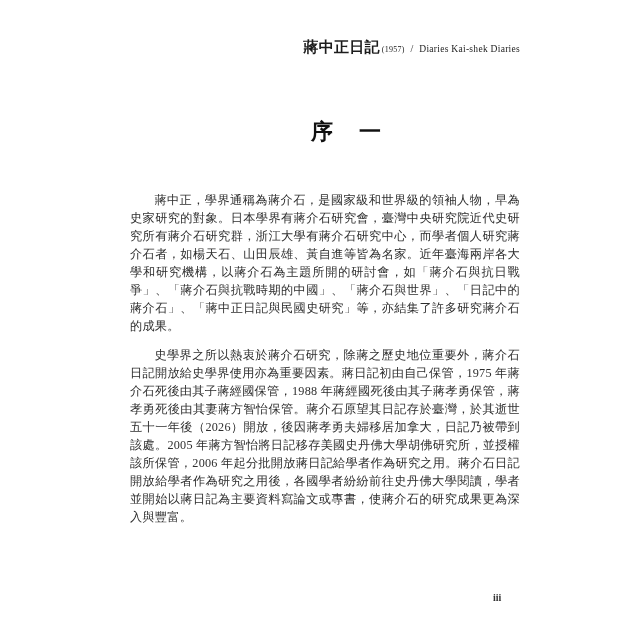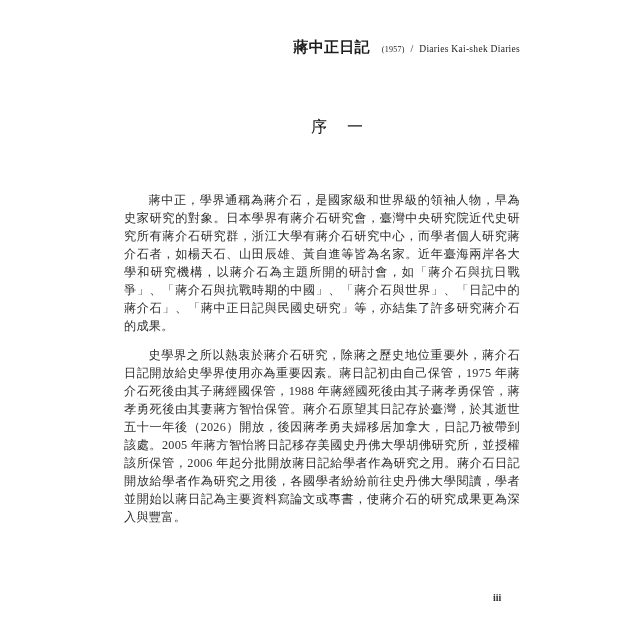--- a/index.html
+++ b/index.html
@@ -24,48 +24,48 @@
     letter-spacing: 0.03em;
     color: #1c1c1c;
     white-space: nowrap;
   }
   .running-head .zh {
     font-weight: bold;
     font-size: 15px;
   }
   .running-head .yr {
     font-size: 8px;
-    margin-left: 12px;
+    margin-left: 2px;
   }
   .running-head .sep {
     margin: 0 3px;
     font-size: 10px;
   }
   .running-head .en {
     font-size: 9.5px;
   }
   .section-title {
     position: absolute;
     top: 117px;
     left: 311px;
     margin: 0;
-    font-size: 16px;
-    font-weight: normal;
+    font-size: 22px;
+    font-weight: bold;
     color: #111111;
     letter-spacing: 2px;
     white-space: nowrap;
   }
   .body-text {
     position: absolute;
     top: 191px;
     left: 122px;
     width: 398px;
   }
   .body-text p {
-    margin: 0 0 11px 2px;
+    margin: 0 0 11px 8px;
     font-size: 12.2px;
     line-height: 18px;
     text-align: justify;
     text-justify: inter-ideograph;
     text-indent: 2em;
     color: #2e2e2e;
     letter-spacing: 0.02em;
   }
   .page-number {
     position: absolute;

